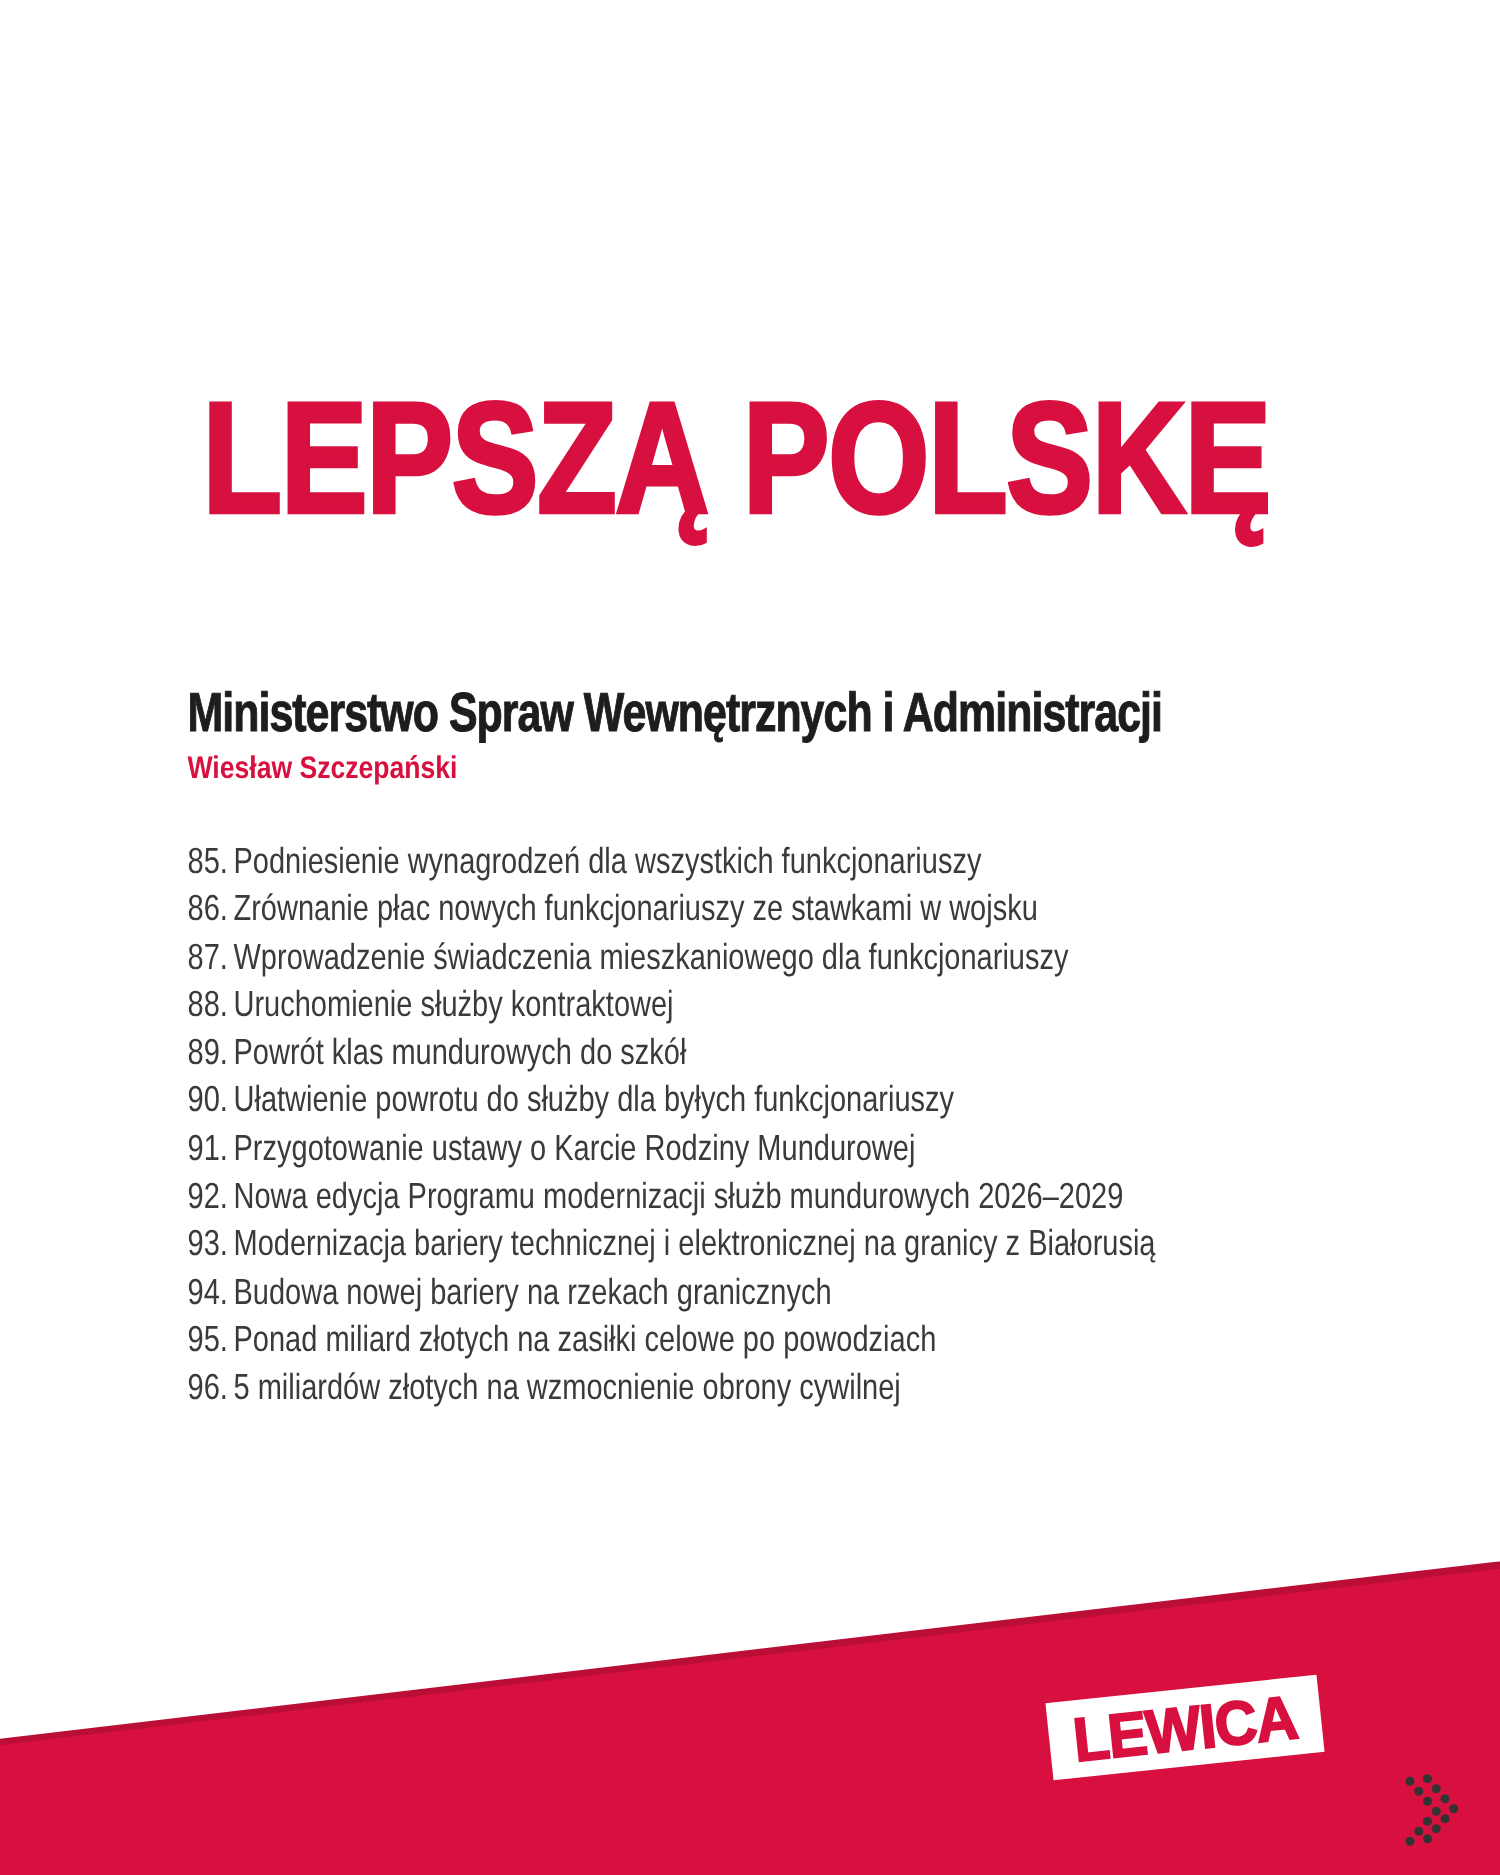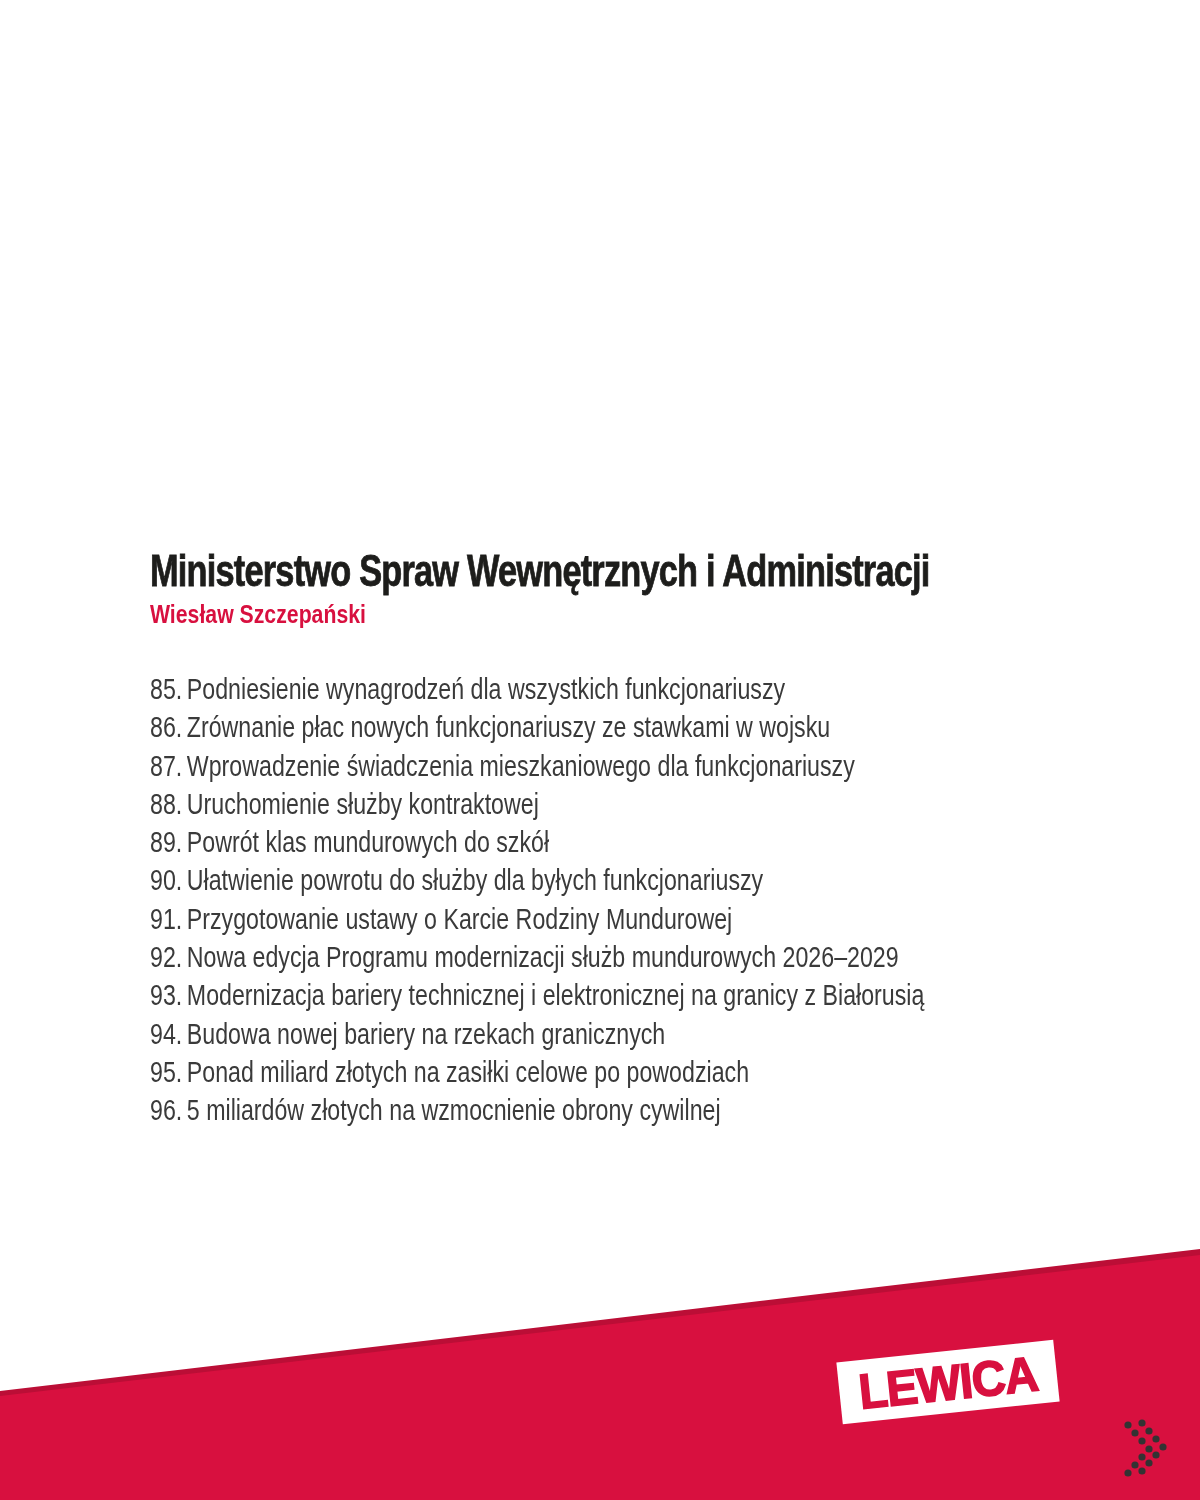--- a/index.html
+++ b/index.html
@@ -69,20 +69,23 @@
   }
 
   .dots{position:absolute;left:1120px;top:172px;}
 </style>
 </head>
 <body>
 
 <div class="page">
 
 
+  <div class="title-line title-line-2">
+    <span class="title-text">LEPSZĄ POLSKĘ</span>
+  </div>
 
   <h2 class="ministry">Ministerstwo Spraw Wewnętrznych i Administracji</h2>
   <div class="minister">Wiesław Szczepański</div>
 
   <ul class="program-list">
     <li>
         <span class="num">85.</span>
         <span class="txt">Podniesienie wynagrodzeń dla wszystkich funkcjonariuszy</span>
       </li>
     <li>

